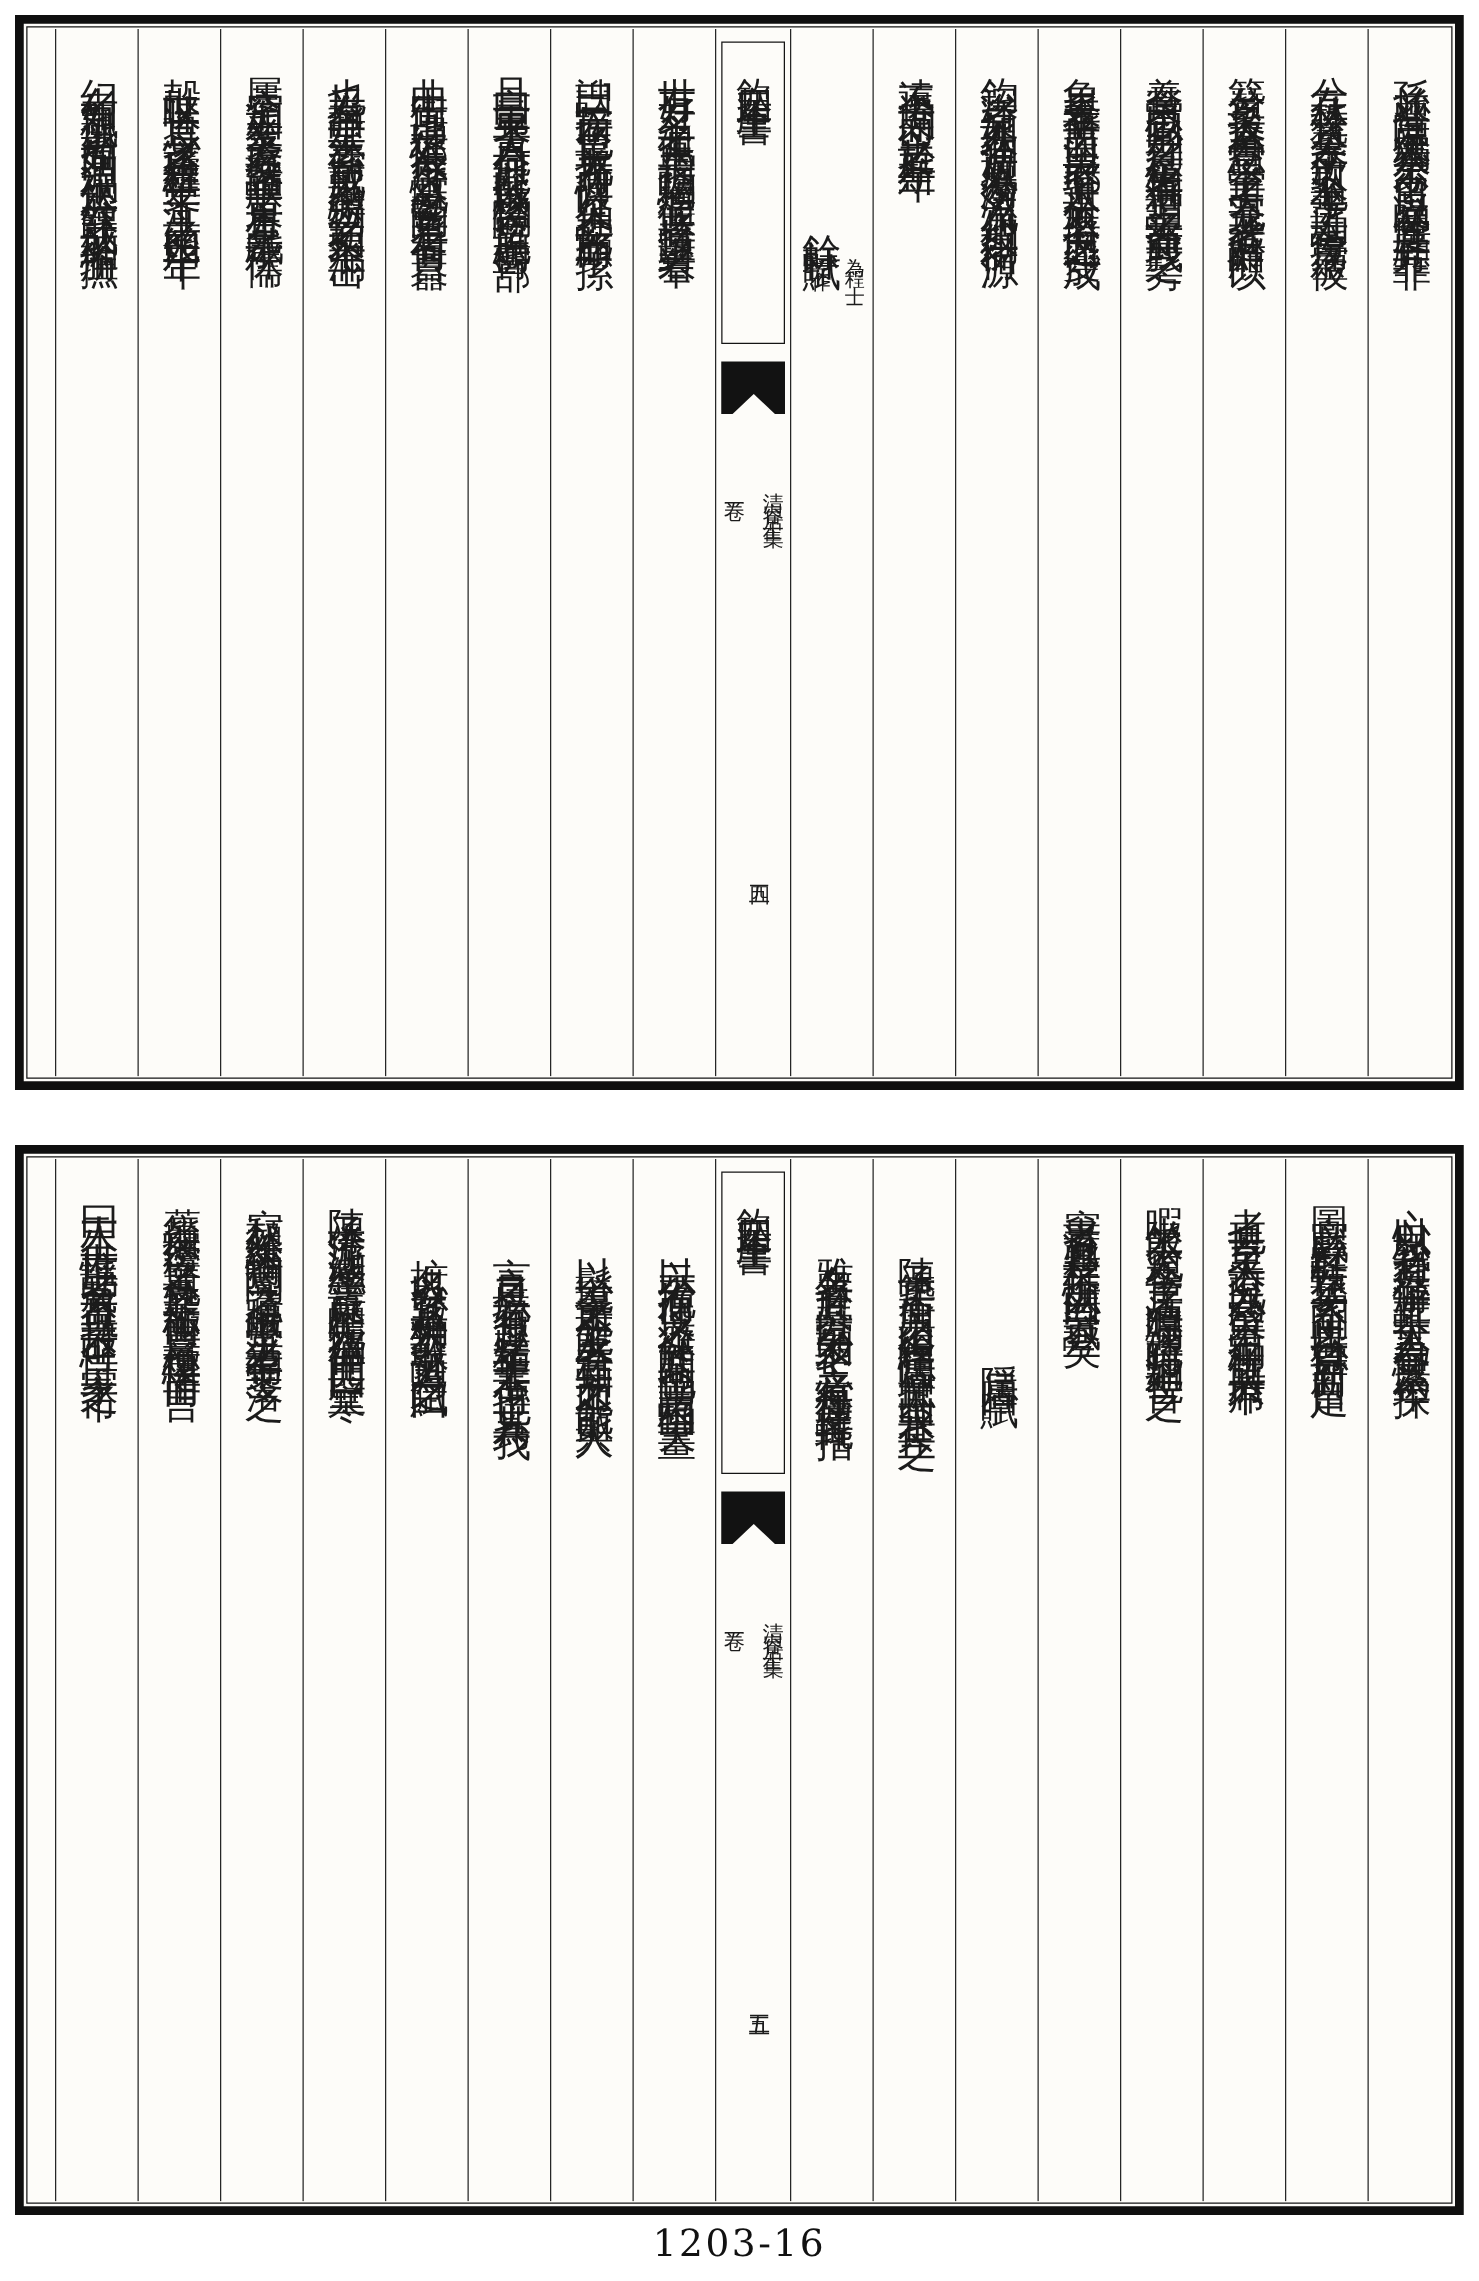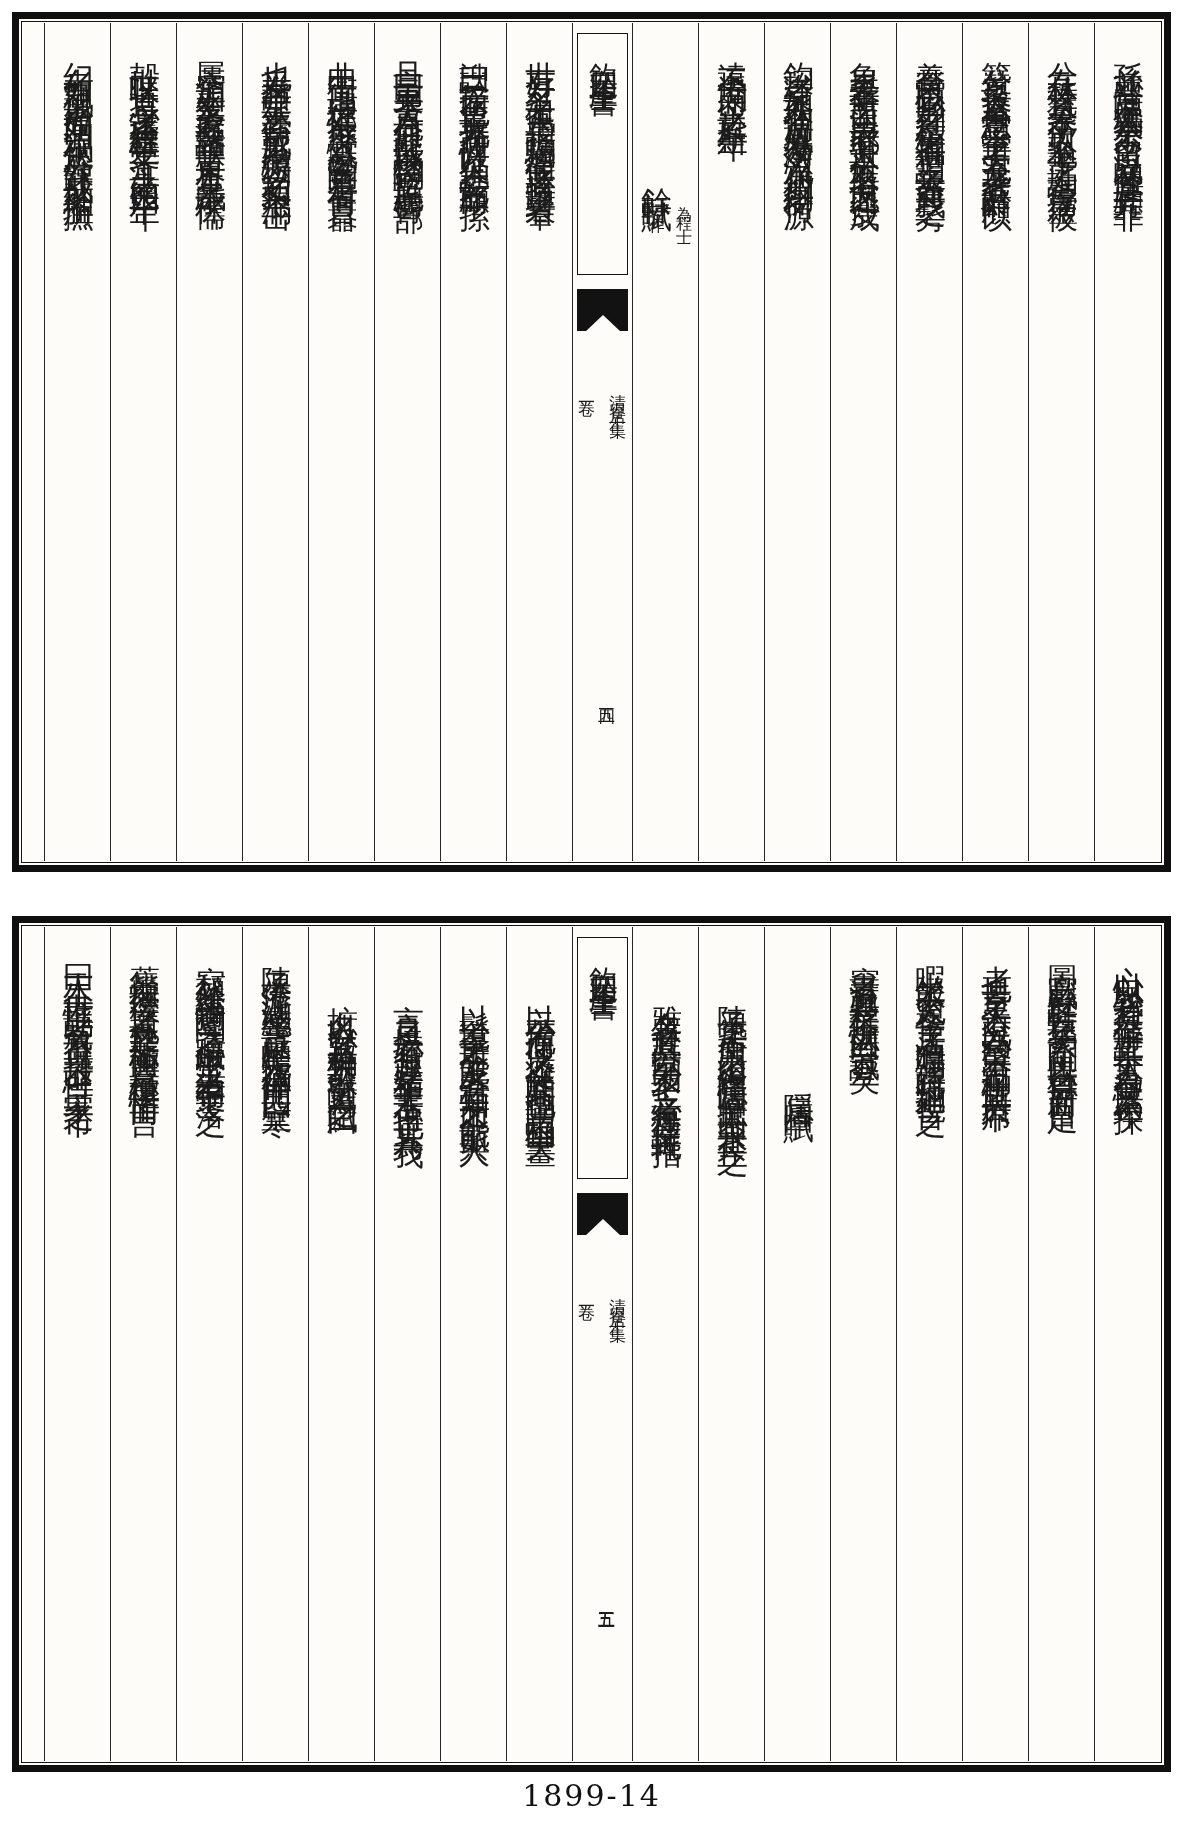--- a/index.html
+++ b/index.html
@@ -148,13 +148,13 @@
     <div class="col indent1">摭名以發其趣桷對不敢辭迺為之賦曰</div>
     <div class="col">陳子倦游江湖整轡言旋顧瞻先廬徜徉里門四壁寒</div>
     <div class="col">寂頹然維藩拘閽闃之遺跡儼中堂之猶存弔零落之</div>
     <div class="col">舊嫈撫傍徨之驚魂於是悲極而喜喜極復悟悟而言</div>
     <div class="col">曰人生一世惟靜者智盛不可持㱿不可恃三家之市</div>
     <div class="col spacer"></div>
   </div>
  </div>
 </div>
 
-<div class="footer">1899-14</div>
+<div class="footer">1203-16</div>
 
 </body></html>

